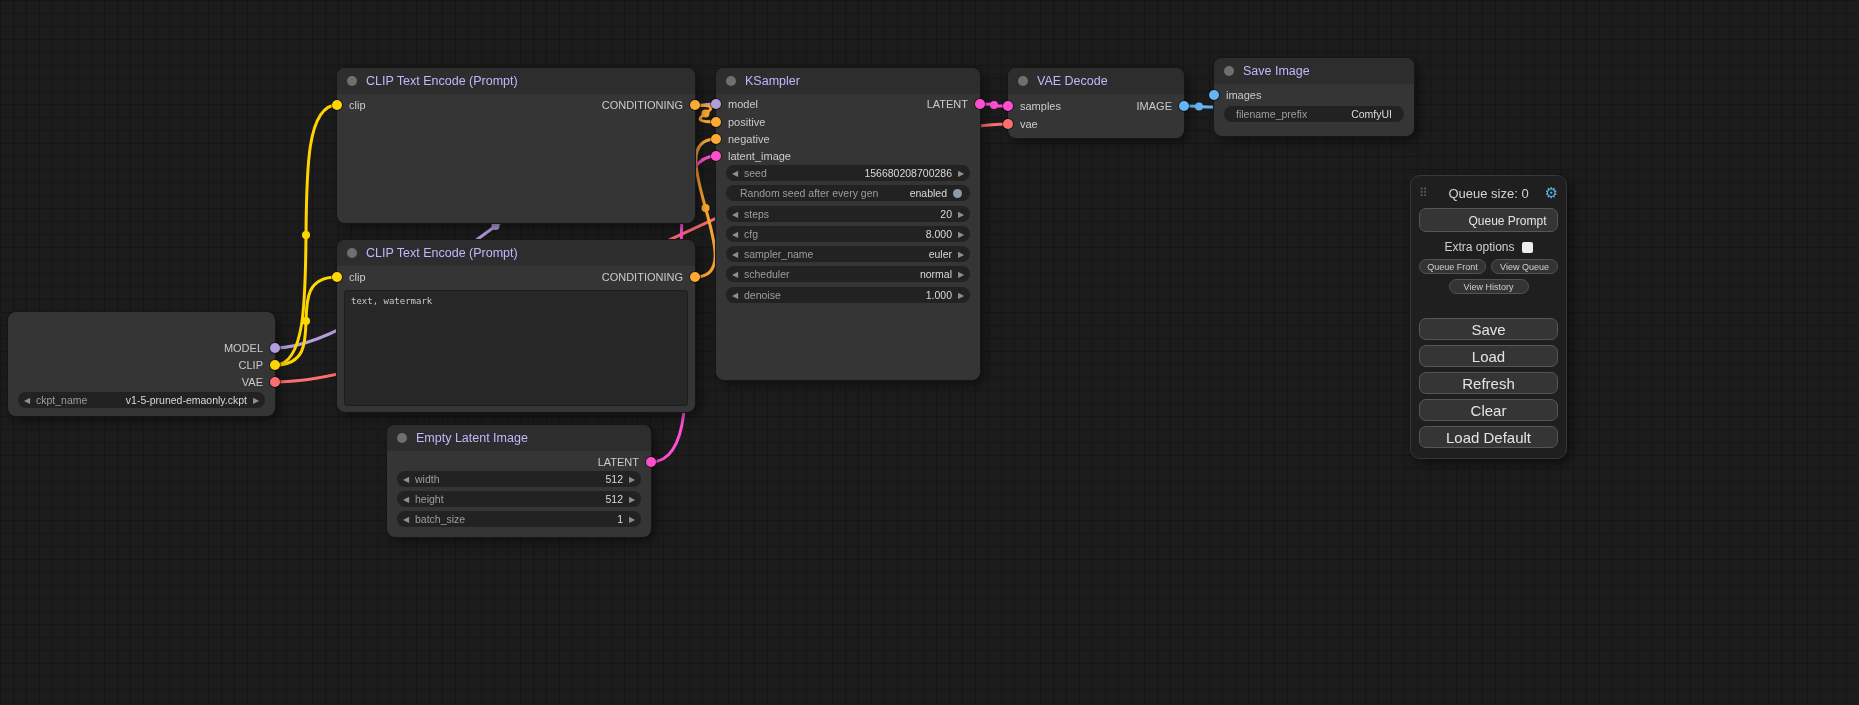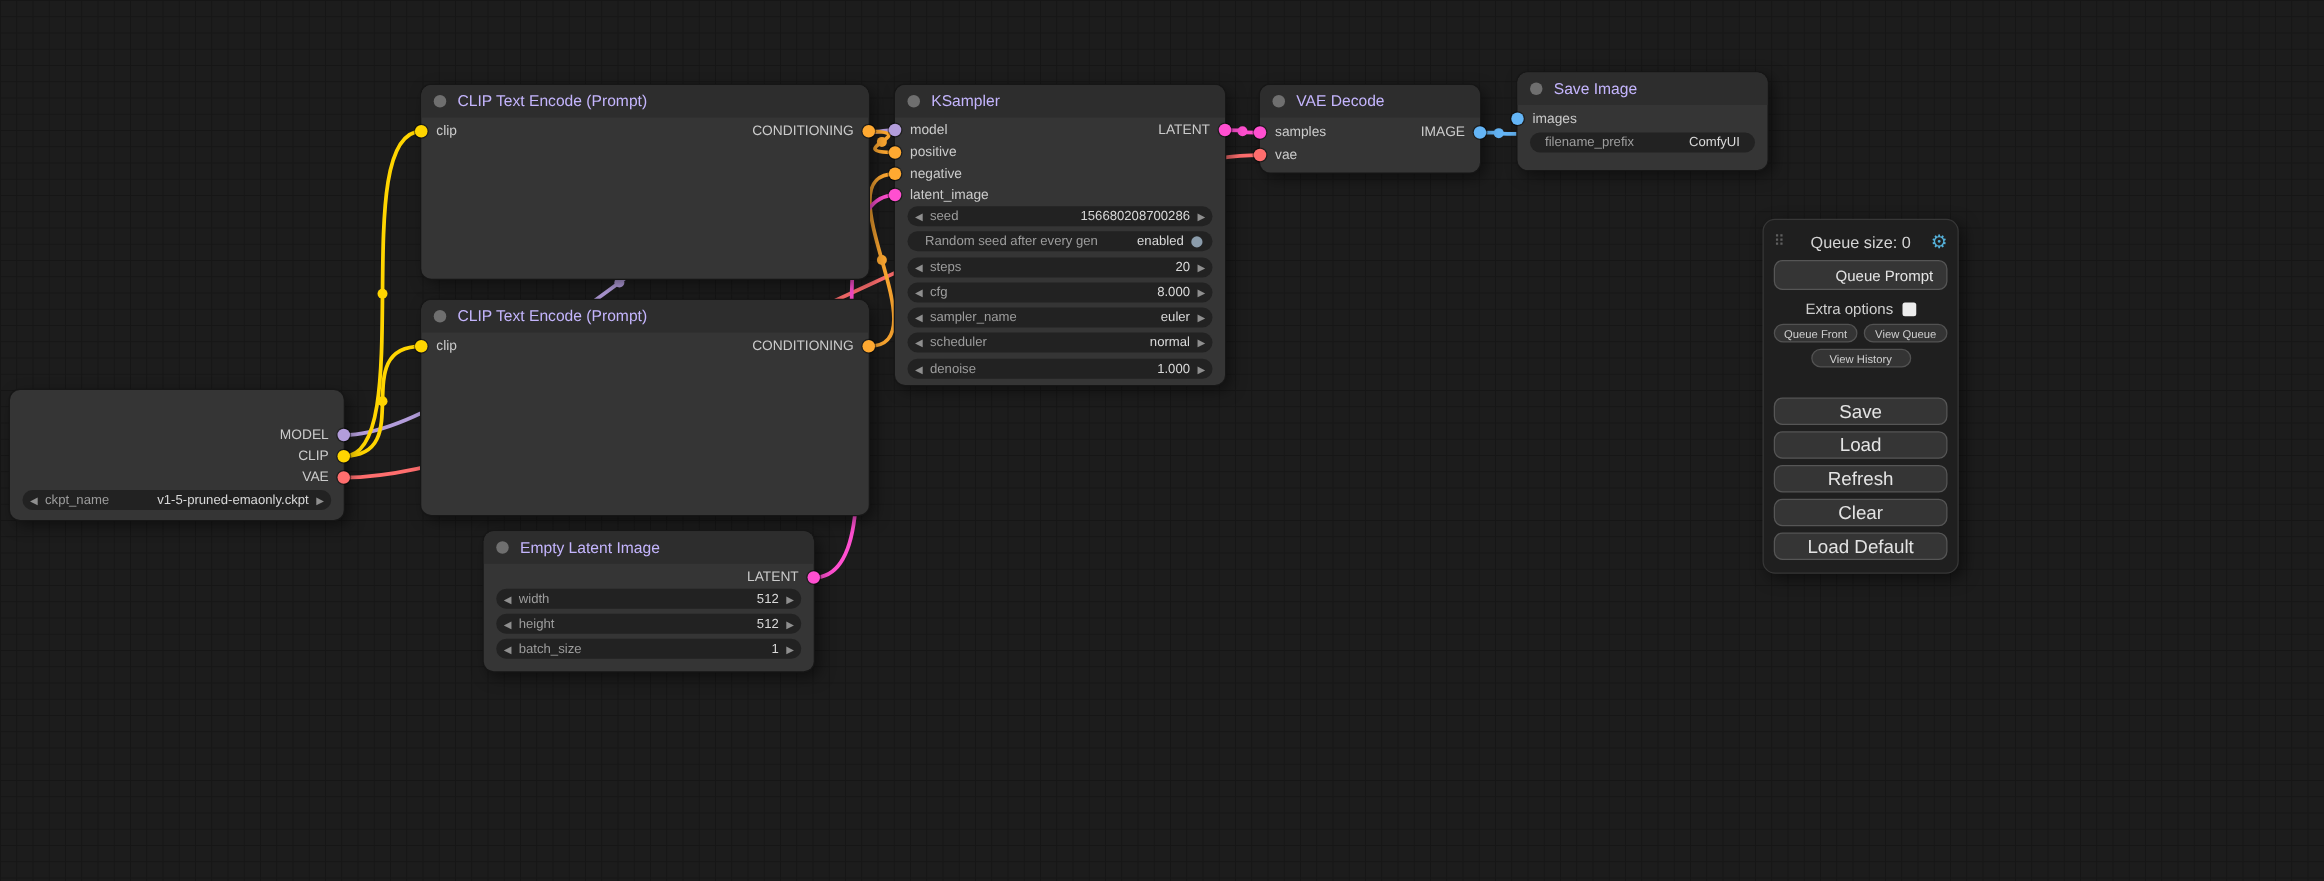--- a/index.html
+++ b/index.html
@@ -132,20 +132,21 @@
     <span>CLIP Text Encode (Prompt)</span>
   </div>
   <div class="slot in" style="top:29px">
     <span class="dot" style="background-color: rgb(255, 213, 0);"></span>
     <span>clip</span>
   </div>
   <div class="slot out" style="top:29px">
     <span class="dot" style="background-color: rgb(255, 169, 49);"></span>
     <span>CONDITIONING</span>
   </div>
+  <div class="prompt">text, watermark</div>
 </div>
 
 <div class="node" style="left:387px;top:425px;width:264px;height:112px">
   <div class="node-title">
     <span class="collapse-dot"></span>
     <span>Empty Latent Image</span>
   </div>
   <div class="slot out" style="top:29px">
     <span class="dot" style="background-color: rgb(255, 79, 208);"></span>
     <span>LATENT</span>
@@ -163,21 +164,21 @@
     <span class="arrow">▶</span>
   </div>
   <div class="widget" style="top:86px">
     <span class="arrow">◀</span>
     <span class="wlabel">batch_size</span>
     <span class="wvalue">1</span>
     <span class="arrow">▶</span>
   </div>
 </div>
 
-<div class="node" style="left:716px;top:68px;width:264px;height:240px">
+<div class="node" style="left:716px;top:68px;width:264px;height:312px">
   <div class="node-title">
     <span class="collapse-dot"></span>
     <span>KSampler</span>
   </div>
   <div class="slot in" style="top:28px">
     <span class="dot" style="background-color: rgb(179, 157, 219);"></span>
     <span>model</span>
   </div>
   <div class="slot in" style="top:46px">
     <span class="dot" style="background-color: rgb(255, 169, 49);"></span>

